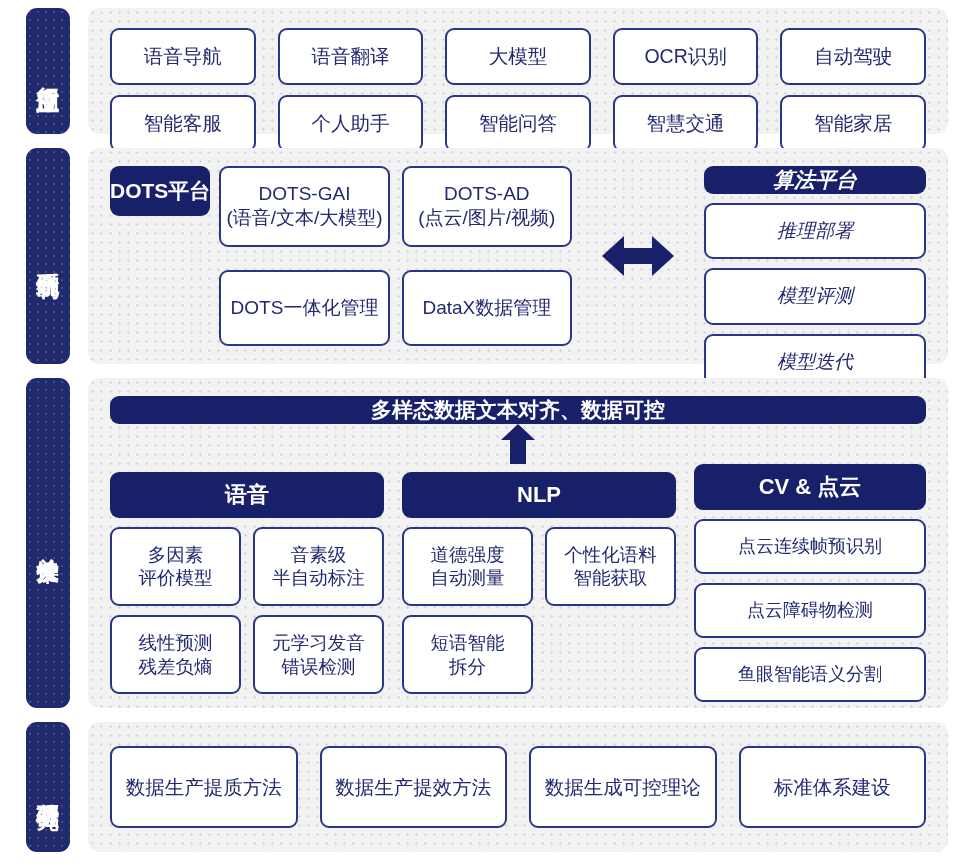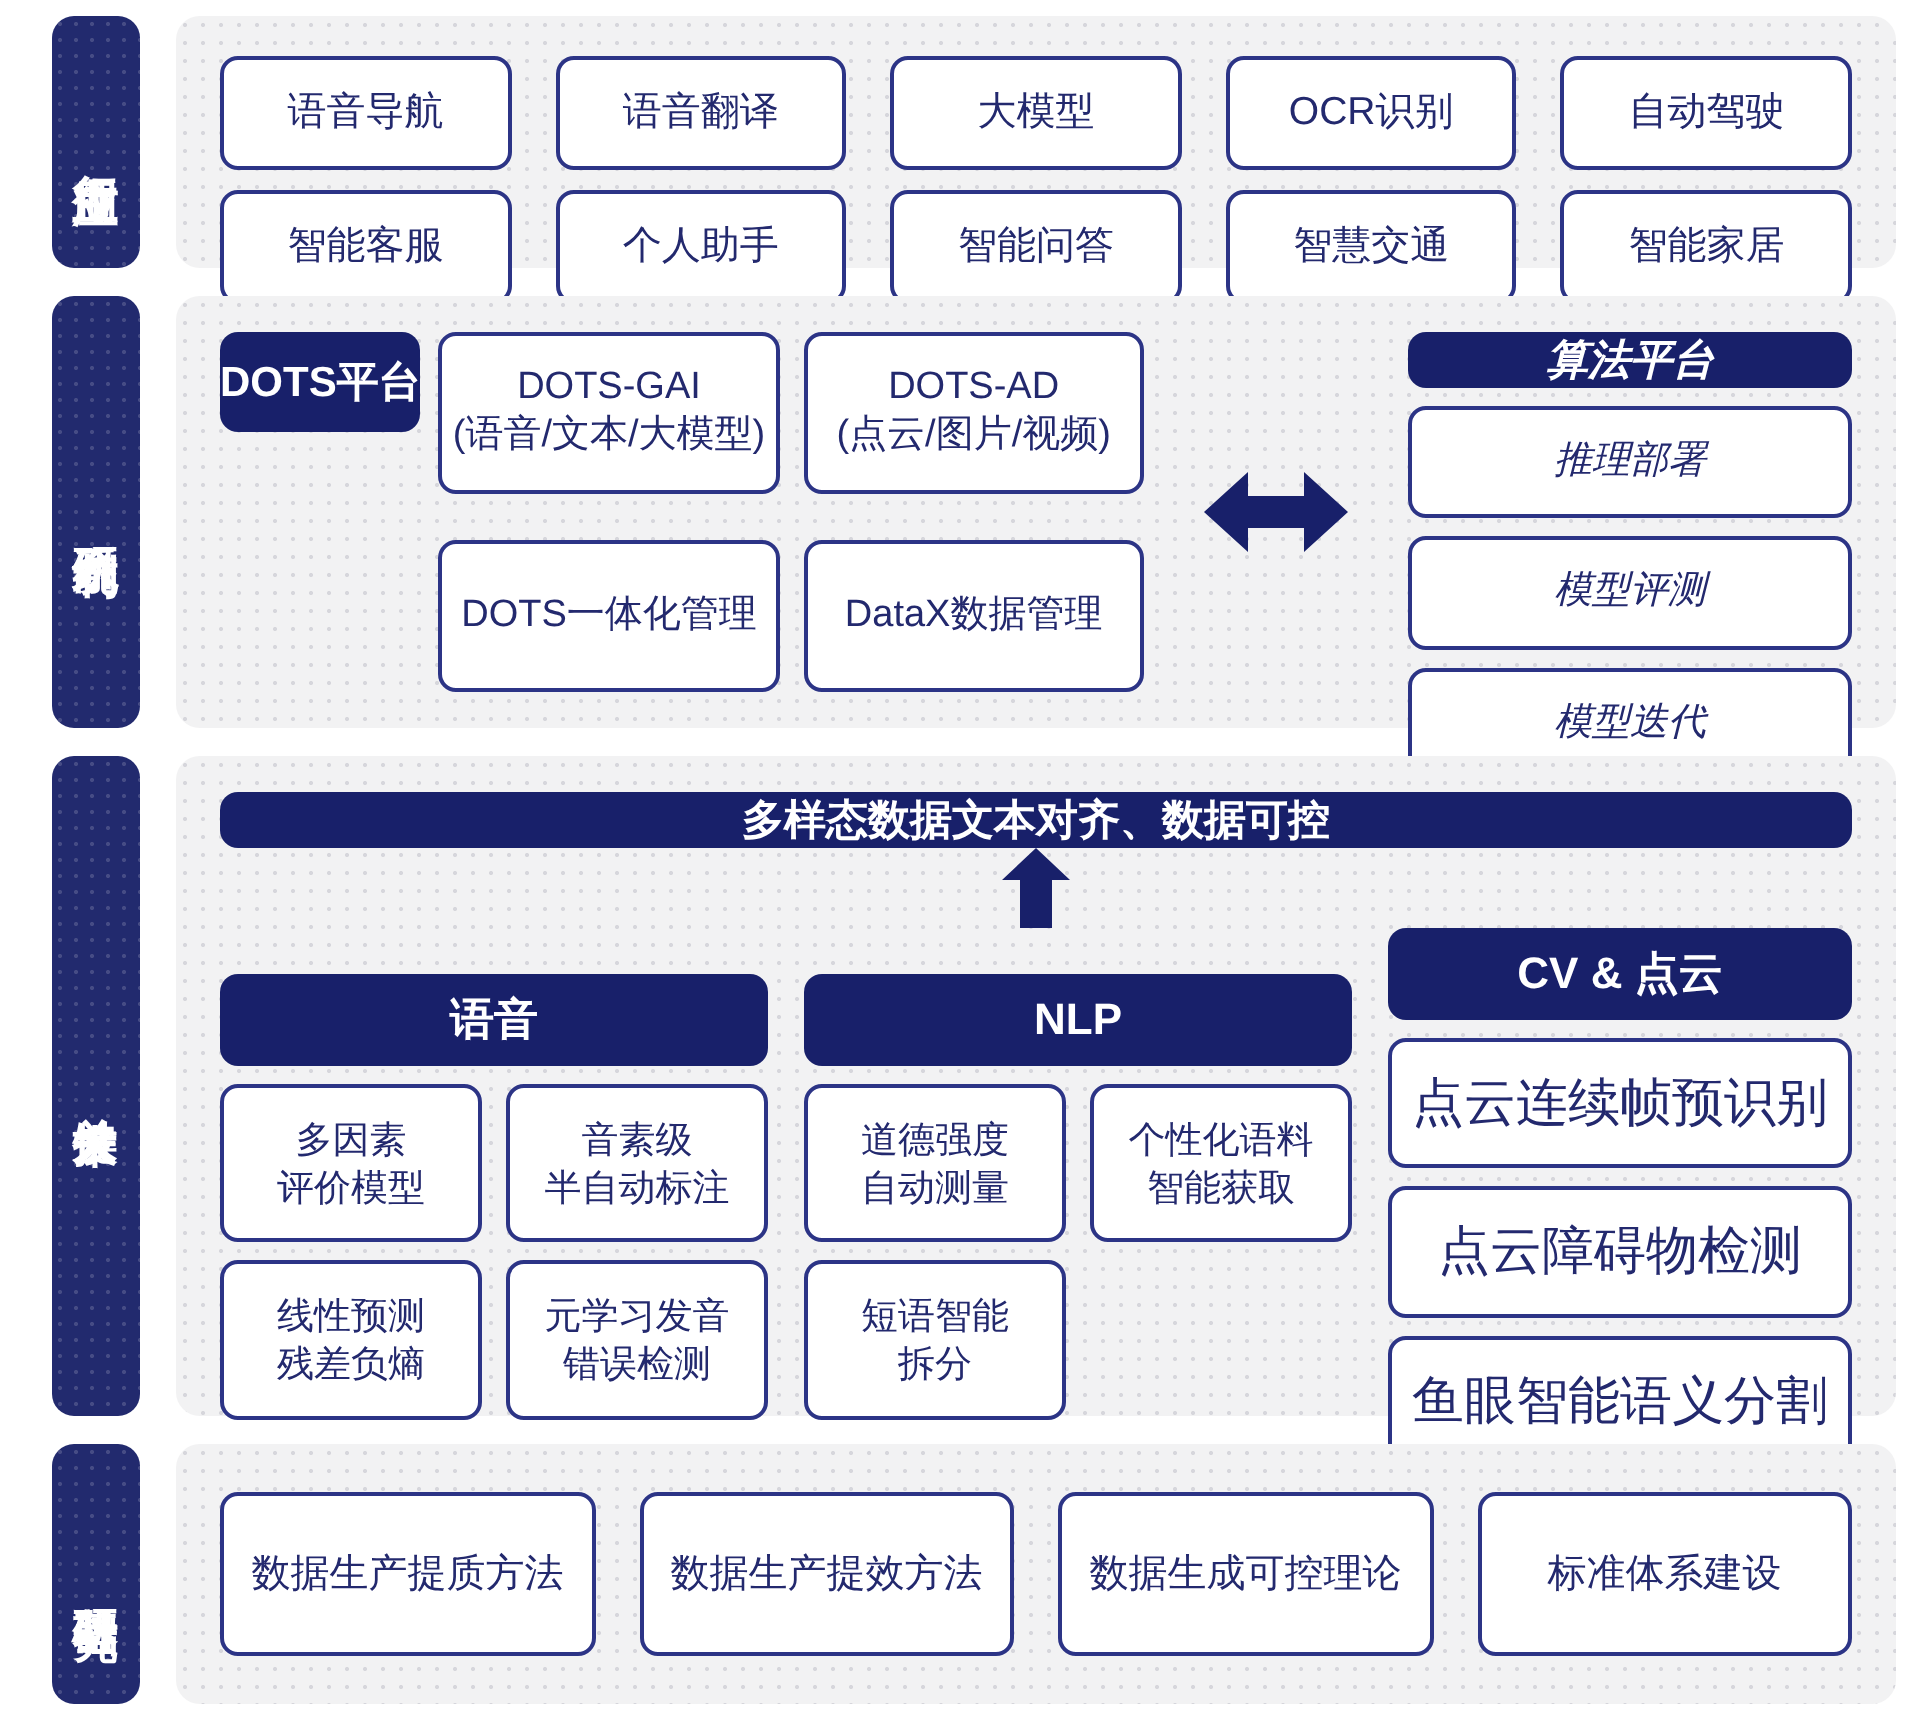--- a/index.html
+++ b/index.html
@@ -194,21 +194,21 @@
     grid-template-rows: 1fr 1fr;
     gap: 9px 12px;
   }
   .kt-pairs .card { font-size: 18.5px; }
   .kt-stack {
     flex: 1 1 auto;
     display: flex;
     flex-direction: column;
     gap: 9px;
   }
-  .kt-stack .card { flex: 1 1 0; font-size: 26px; }
+  .kt-stack .card { flex: 1 1 0; font-size: 18px; }
 
   
   .basic-grid {
     position: absolute;
     left: 22px; right: 22px; top: 24px; bottom: 24px;
     display: grid;
     grid-template-columns: repeat(4, 1fr);
     gap: 22px;
     border-radius: 25px;
   }

